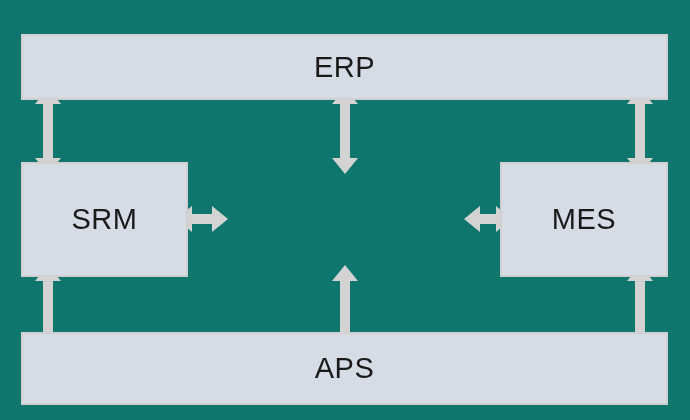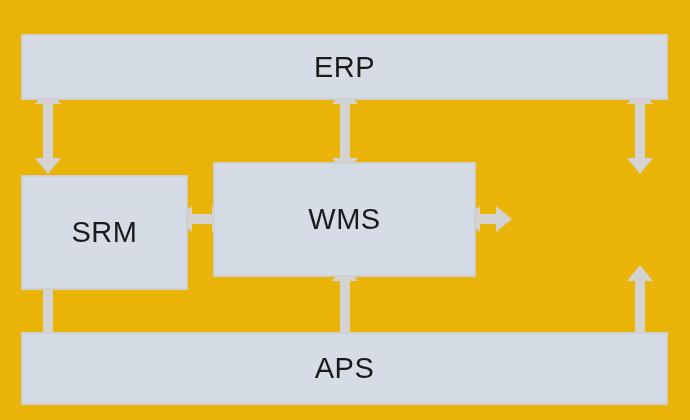--- a/index.html
+++ b/index.html
@@ -4,21 +4,21 @@
 <style>
   html, body {
     margin: 0;
     padding: 0;
     background: #ffffff;
   }
   #canvas {
     position: relative;
     width: 690px;
     height: 420px;
-    background: #eab308;
+    background: #0f766e;
     overflow: hidden;
     font-family: "Liberation Sans", sans-serif;
   }
   .node {
     position: absolute;
     box-sizing: border-box;
     background: #d5dce6;
     border: 2px solid #d0d0d0;
     display: flex;
     align-items: center;
@@ -93,26 +93,26 @@
   <div class="conn" style="left:462px; top:199px; width:52px; height:40px;">
     <svg width="52" height="40" viewBox="0 0 52 40">
       <polygon points="2,20 18,7 18,15 34,15 34,7 50,20 34,33 34,25 18,25 18,33" fill="#d3d3d3"></polygon>
     </svg>
   </div>
 
   <div class="node" style="left:21px; top:34px; width:647px; height:66px;">
     <span class="node-label">ERP</span>
   </div>
 
-  <div class="node" style="left:21px; top:162px; width:167px; height:115px;margin-top:13px;">
+  <div class="node" style="left:21px; top:162px; width:167px; height:115px;">
     <span class="node-label">SRM</span>
   </div>
 
-  <div class="node" style="left:213px; top:162px; width:263px; height:115px;">
-    <span class="node-label">WMS</span>
+
+  <div class="node" style="left:500px; top:162px; width:168px; height:115px;">
+    <span class="node-label">MES</span>
   </div>
-
 
   <div class="node" style="left:21px; top:332px; width:647px; height:73px;justify-content:center;">
     <span class="node-label">APS</span>
   </div>
 
 </div>
 
 </body></html>

